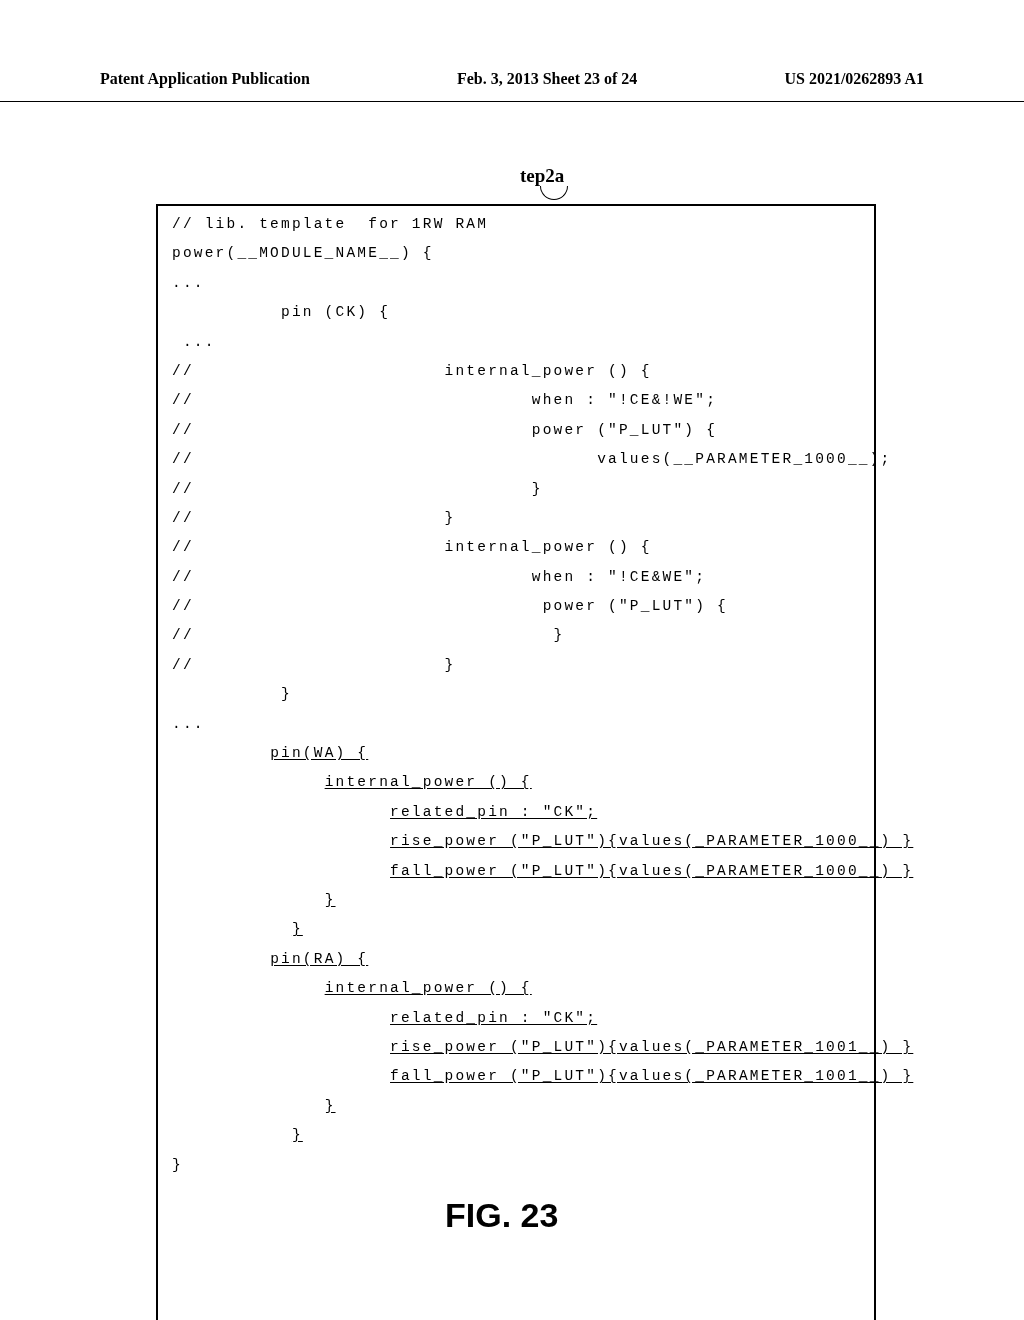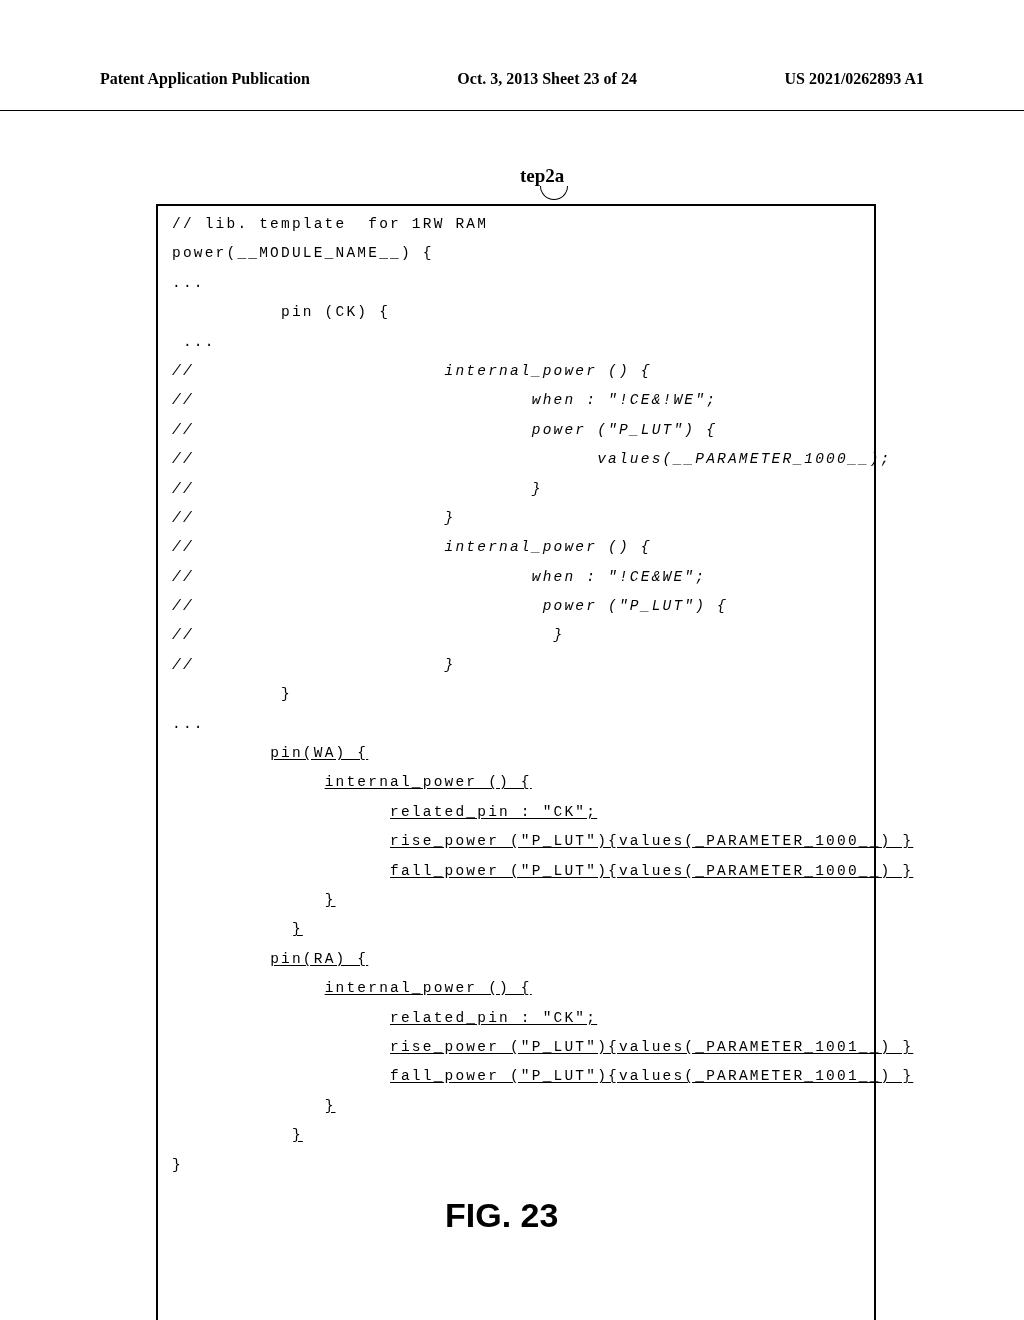--- a/index.html
+++ b/index.html
@@ -6,21 +6,21 @@
   body {
     background: #fff;
     font-family: "Times New Roman", serif;
     width: 1024px;
     height: 1320px;
     position: relative;
   }
   .header {
     display: flex;
     justify-content: space-between;
-    padding: 70px 100px 22px 100px;
+    padding: 70px 100px 13px 100px;
     font-size: 16px;
     font-weight: bold;
     border-bottom: 1.5px solid #000;
     margin: 0 0 0 0;
   }
   .label-tep {
     position: absolute;
     left: 520px;
     top: 165px;
     font-weight: bold;
@@ -43,37 +43,37 @@
     width: 720px;
     height: 1179px;
     border: 2px solid #000;
     padding: 10px 14px 10px 14px;
     font-family: "Courier New", monospace;
     font-size: 14.5px;
     letter-spacing: 2.2px;
     line-height: 1.2;
   }
   .code-line { white-space: pre; margin-bottom: 12px; }
-  .italic { font-style: italic; }
+  .italic { }
   .ul { text-decoration: underline; text-underline-offset: 2px; text-align: center; }
   .fig-caption {
     position: absolute;
     left: 445px;
     top: 1196px;
     font-size: 34px;
     font-weight: bold;
     font-family: Arial, sans-serif;
   }
 </style>
 </head>
 <body>
 
 <div class="header">
   <span>Patent Application Publication</span>
-  <span>Oct. 3, 2013  Sheet 23 of 24</span>
+  <span>Feb. 3, 2013  Sheet 23 of 24</span>
   <span>US 2021/0262893 A1</span>
 </div>
 
 <div class="label-tep">tep2a</div>
 <div class="arc"></div>
 
 <div class="code-box">
   <div class="code-line">// lib. template  for 1RW RAM</div>
   <div class="code-line">power(__MODULE_NAME__) {</div>
   <div class="code-line">...</div>

